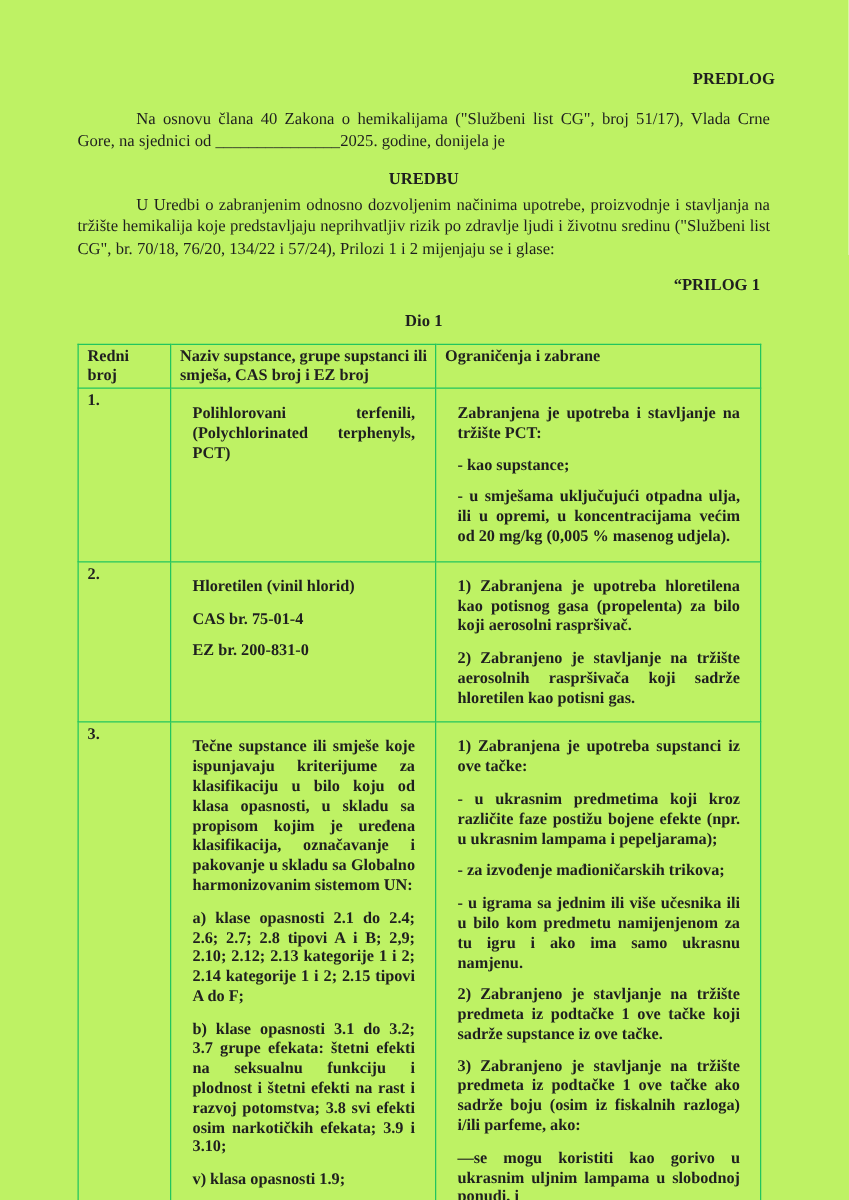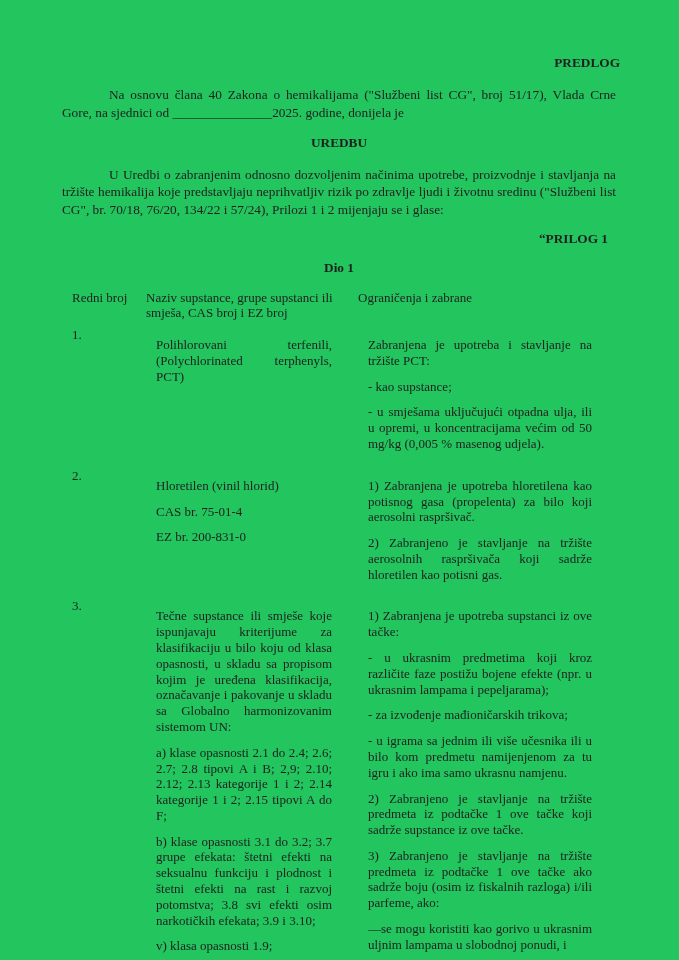--- a/index.html
+++ b/index.html
@@ -1,21 +1,21 @@
 <!DOCTYPE html>
 <html><head>
 <meta charset="utf-8">
 <style>
   html, body { margin: 0; padding: 0; background: #ffffff; }
   .page {
     position: relative;
     width: 679px;
     height: 960px;
     margin: 0 auto;
-    background: #22c55e;
+    background: #bef264;
     box-sizing: border-box;
     padding: 54px 59px 0 58px;
     font-family: "Liberation Serif", "DejaVu Serif", serif;
     font-size: 13.3px;
     line-height: 1.3;
     color: #1f1f1f;
     overflow: hidden;
   }
   .tag-line {
     text-align: right;
@@ -24,44 +24,44 @@
   }
   .para {
     text-align: justify;
     text-indent: 47px;
     margin: 4px;
   }
   .intro-para { margin-bottom: 13px; }
   .center-bold {
     text-align: center;
     font-weight: bold;
-    margin: 15px;
+    margin: 4px;
   }
   .decree-title { margin-top: 0; }
   .decree-subtitle { padding: 0 10px; }
   .article-heading { margin-top: 10px; margin-bottom: 1px; }
   .annex-line {
     text-align: right;
     font-weight: bold;
     margin: 12px;
   }
   .part-label { margin: 4px 0 9px 0; }
   table.restrictions {
     border-collapse: collapse;
     table-layout: fixed;
     width: 546px;
     margin-left: 4px;
     font-size: 13px;
     line-height: 1.215;
   }
   table.restrictions th, table.restrictions td {
-    border: 3px solid #22c55e;
+    border: 1px solid #22c55e;
     vertical-align: top;
     padding: 1px 6px 2px 7px;
-    font-weight: normal;
+    font-weight: bold;
     text-align: left;
   }
   table.restrictions col.c-num  { width: 74px; }
   table.restrictions col.c-name { width: 212px; }
   table.restrictions col.c-restr{ width: 260px; }
   th.justify, td.justify { text-align: justify; }
   .cell-para { margin: 10px; text-align: justify; }
   .num-cell { text-align: left; }
 </style>
 </head>
@@ -98,21 +98,21 @@
     </thead>
     <tbody>
         <tr>
           <td class="num-cell">1.</td>
           <td>
             <div class="cell-para">Polihlorovani terfenili, (Polychlorinated terphenyls, PCT)</div>
           </td>
           <td>
             <div class="cell-para">Zabranjena je upotreba i stavljanje na tržište PCT:</div>
             <div class="cell-para">- kao supstance;</div>
-            <div class="cell-para">- u smješama uključujući otpadna ulja, ili u opremi, u koncentracijama većim od 50 mg/kg (0,005 % masenog udjela).</div>
+            <div class="cell-para">- u smješama uključujući otpadna ulja, ili u opremi, u koncentracijama većim od 20 mg/kg (0,005 % masenog udjela).</div>
           </td>
         </tr>
         <tr>
           <td class="num-cell">2.</td>
           <td>
             <div class="cell-para">Hloretilen (vinil hlorid)</div>
             <div class="cell-para">CAS br. 75-01-4</div>
             <div class="cell-para">EZ br. 200-831-0</div>
           </td>
           <td>

